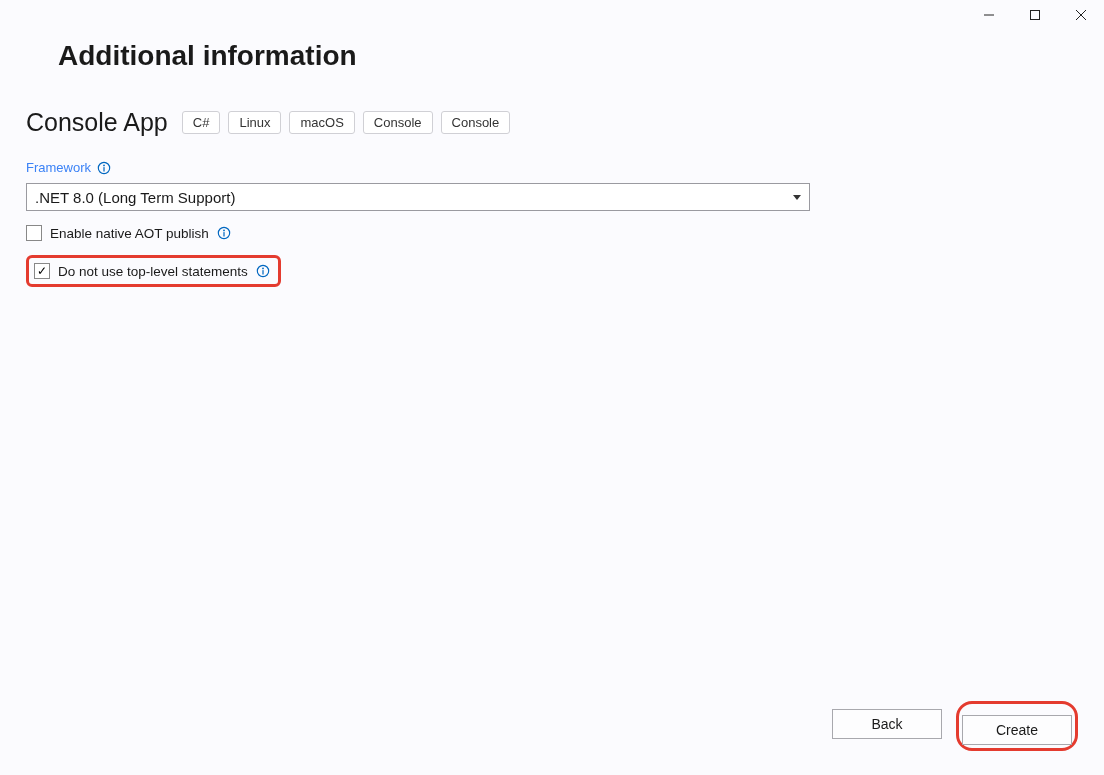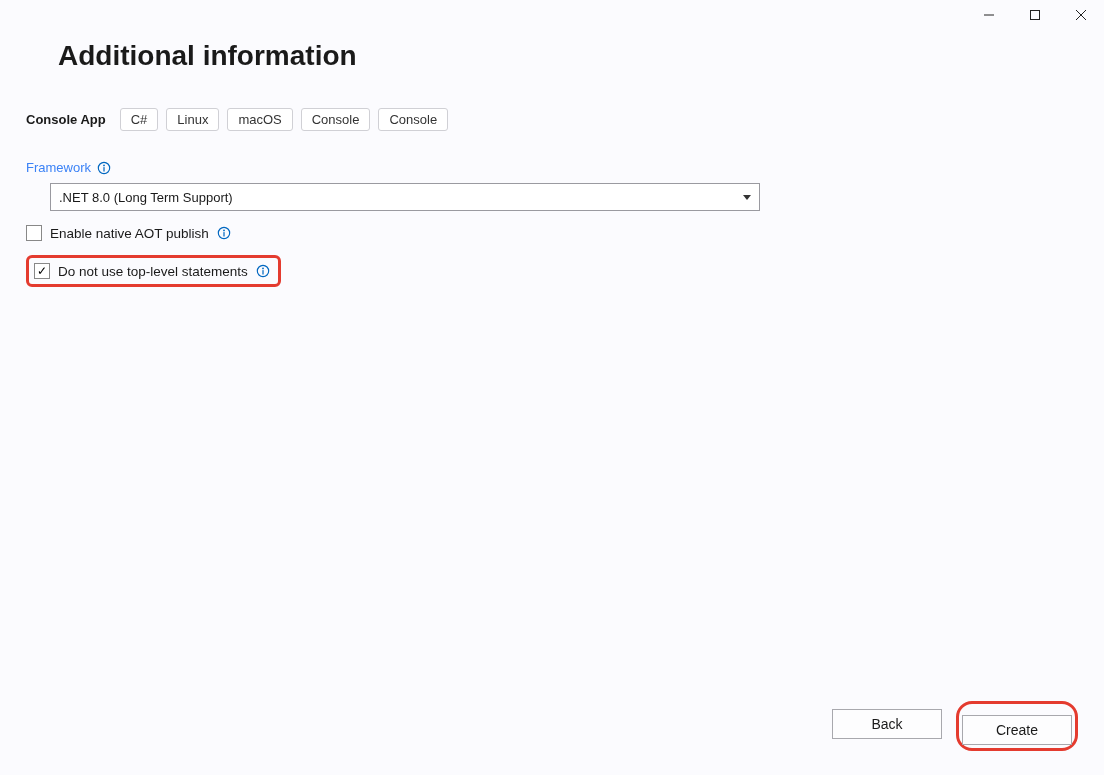--- a/index.html
+++ b/index.html
@@ -32,22 +32,22 @@
       font-weight: 600;
       color: #1a1a1a;
       margin-left: 32px;
     }
     .project-row {
       position: absolute;
       left: 26px; top: 108px;
       display: flex; align-items: center; gap: 14px;
     }
     .project-name {
-      font-size: 13px;
-      font-weight: 700;
+      font-size: 25px;
+      font-weight: 400;
     }
     .tag {
       border: 1px solid #d0d0d5;
       background: #ffffff;
       border-radius: 3px;
       padding: 3px 10px;
       font-size: 13px;
       color: #333;
     }
     .tags { display: flex; gap: 8px; }
@@ -62,29 +62,28 @@
       color: #3b82f6;
       margin-bottom: 8px;
     }
     .info-icon {
       width: 14px; height: 14px;
       display: inline-flex; align-items: center; justify-content: center;
       color: #0067c0;
     }
     .info-icon svg { width: 14px; height: 14px; }
     .select {
-      width: 710px;
+      width: 784px;
       height: 28px;
       border: 1px solid #9a9aa0;
       background: #ffffff;
       display: flex; align-items: center; justify-content: space-between;
       padding: 0 8px;
-      font-size: 13px;
-      cursor: pointer;
-      margin-left: 24px;
+      font-size: 15px;
+      cursor: pointer;
     }
     .select .caret {
       width: 0; height: 0;
       border-left: 4px solid transparent;
       border-right: 4px solid transparent;
       border-top: 5px solid #333;
     }
     .checkbox-row {
       display: flex; align-items: center; gap: 8px;
       margin-top: 14px;

